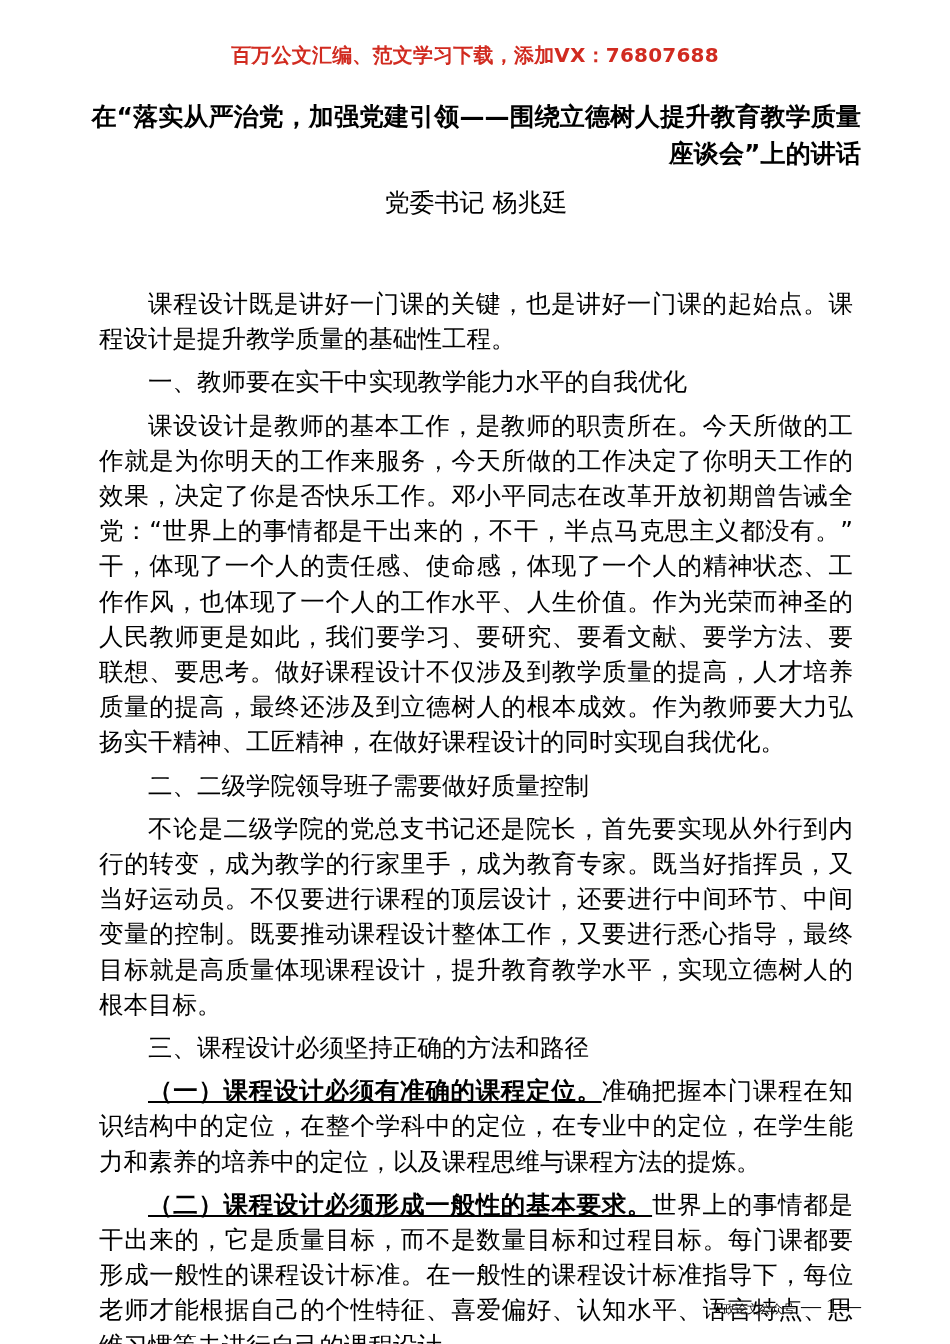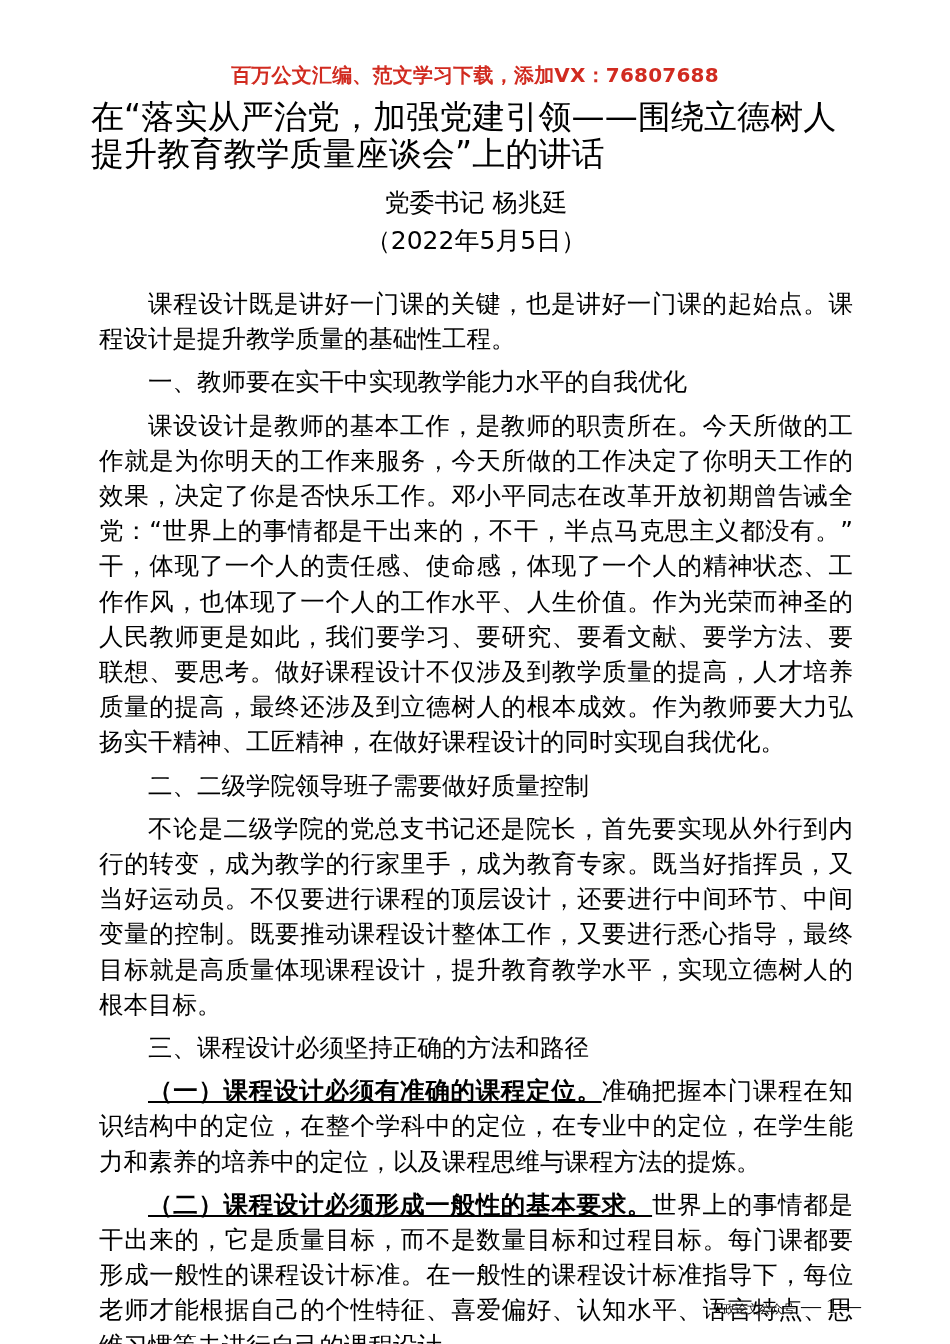--- a/index.html
+++ b/index.html
@@ -20,45 +20,44 @@
     box-sizing: border-box;
   }
 
   
   .promo-banner {
     position: absolute;
     top: 42px;
     left: 0;
     width: 950px;
     text-align: center;
-    margin-top: 20px;
   }
   .promo-text {
     display: inline-block;
     color: #d12b20;
     font-size: 20px;
     font-weight: 700;
     letter-spacing: 0.2px;
     white-space: nowrap;
   }
 
   
   .title-block {
     position: absolute;
     top: 98px;
     left: 91px;
     width: 770px;
     text-align: center;
   }
   .doc-title {
-    font-size: 33px;
+    font-size: 25px;
     line-height: 37px;
-    font-weight: 400;
+    font-weight: 700;
     letter-spacing: 0.1px;
-    text-align: left;
+    text-align: right;
   }
   .doc-byline {
     font-size: 25px;
     line-height: 37px;
     font-weight: 400;
     text-align: center;
     margin-top: 12px;
   }
   .doc-date {
     font-size: 25px;
@@ -118,21 +117,20 @@
 
 <div class="page">
 
   <div class="promo-banner">
     <span class="promo-text">百万公文汇编、范文学习下载，添加VX：76807688</span>
   </div>
 
   <div class="title-block">
     <div class="doc-title">在“落实从严治党，加强党建引领——围绕立德树人提升教育教学质量座谈会”上的讲话</div>
     <div class="doc-byline">党委书记 杨兆廷</div>
-    <div class="doc-date">（2022年5月5日）</div>
   </div>
 
   <div class="body-block" id="body-block">
       <p class="para indent">课程设计既是讲好一门课的关键，也是讲好一门课的起始点。课程设计是提升教学质量的基础性工程。</p>
       <p class="para indent">一、教师要在实干中实现教学能力水平的自我优化</p>
       <p class="para indent">课设设计是教师的基本工作，是教师的职责所在。今天所做的工作就是为你明天的工作来服务，今天所做的工作决定了你明天工作的效果，决定了你是否快乐工作。邓小平同志在改革开放初期曾告诫全党：“世界上的事情都是干出来的，不干，半点马克思主义都没有。” 干，体现了一个人的责任感、使命感，体现了一个人的精神状态、工作作风，也体现了一个人的工作水平、人生价值。作为光荣而神圣的人民教师更是如此，我们要学习、要研究、要看文献、要学方法、要联想、要思考。做好课程设计不仅涉及到教学质量的提高，人才培养质量的提高，最终还涉及到立德树人的根本成效。作为教师要大力弘扬实干精神、工匠精神，在做好课程设计的同时实现自我优化。</p>
       <p class="para indent">二、二级学院领导班子需要做好质量控制</p>
       <p class="para indent">不论是二级学院的党总支书记还是院长，首先要实现从外行到内行的转变，成为教学的行家里手，成为教育专家。既当好指挥员，又当好运动员。不仅要进行课程的顶层设计，还要进行中间环节、中间变量的控制。既要推动课程设计整体工作，又要进行悉心指导，最终目标就是高质量体现课程设计，提升教育教学水平，实现立德树人的根本目标。</p>
       <p class="para indent">三、课程设计必须坚持正确的方法和路径</p>
       <p class="para indent"><b class="bold">（一）课程设计必须有准确的课程定位。</b><span>准确把握本门课程在知识结构中的定位，在整个学科中的定位，在专业中的定位，在学生能力和素养的培养中的定位，以及课程思维与课程方法的提炼。</span></p>

